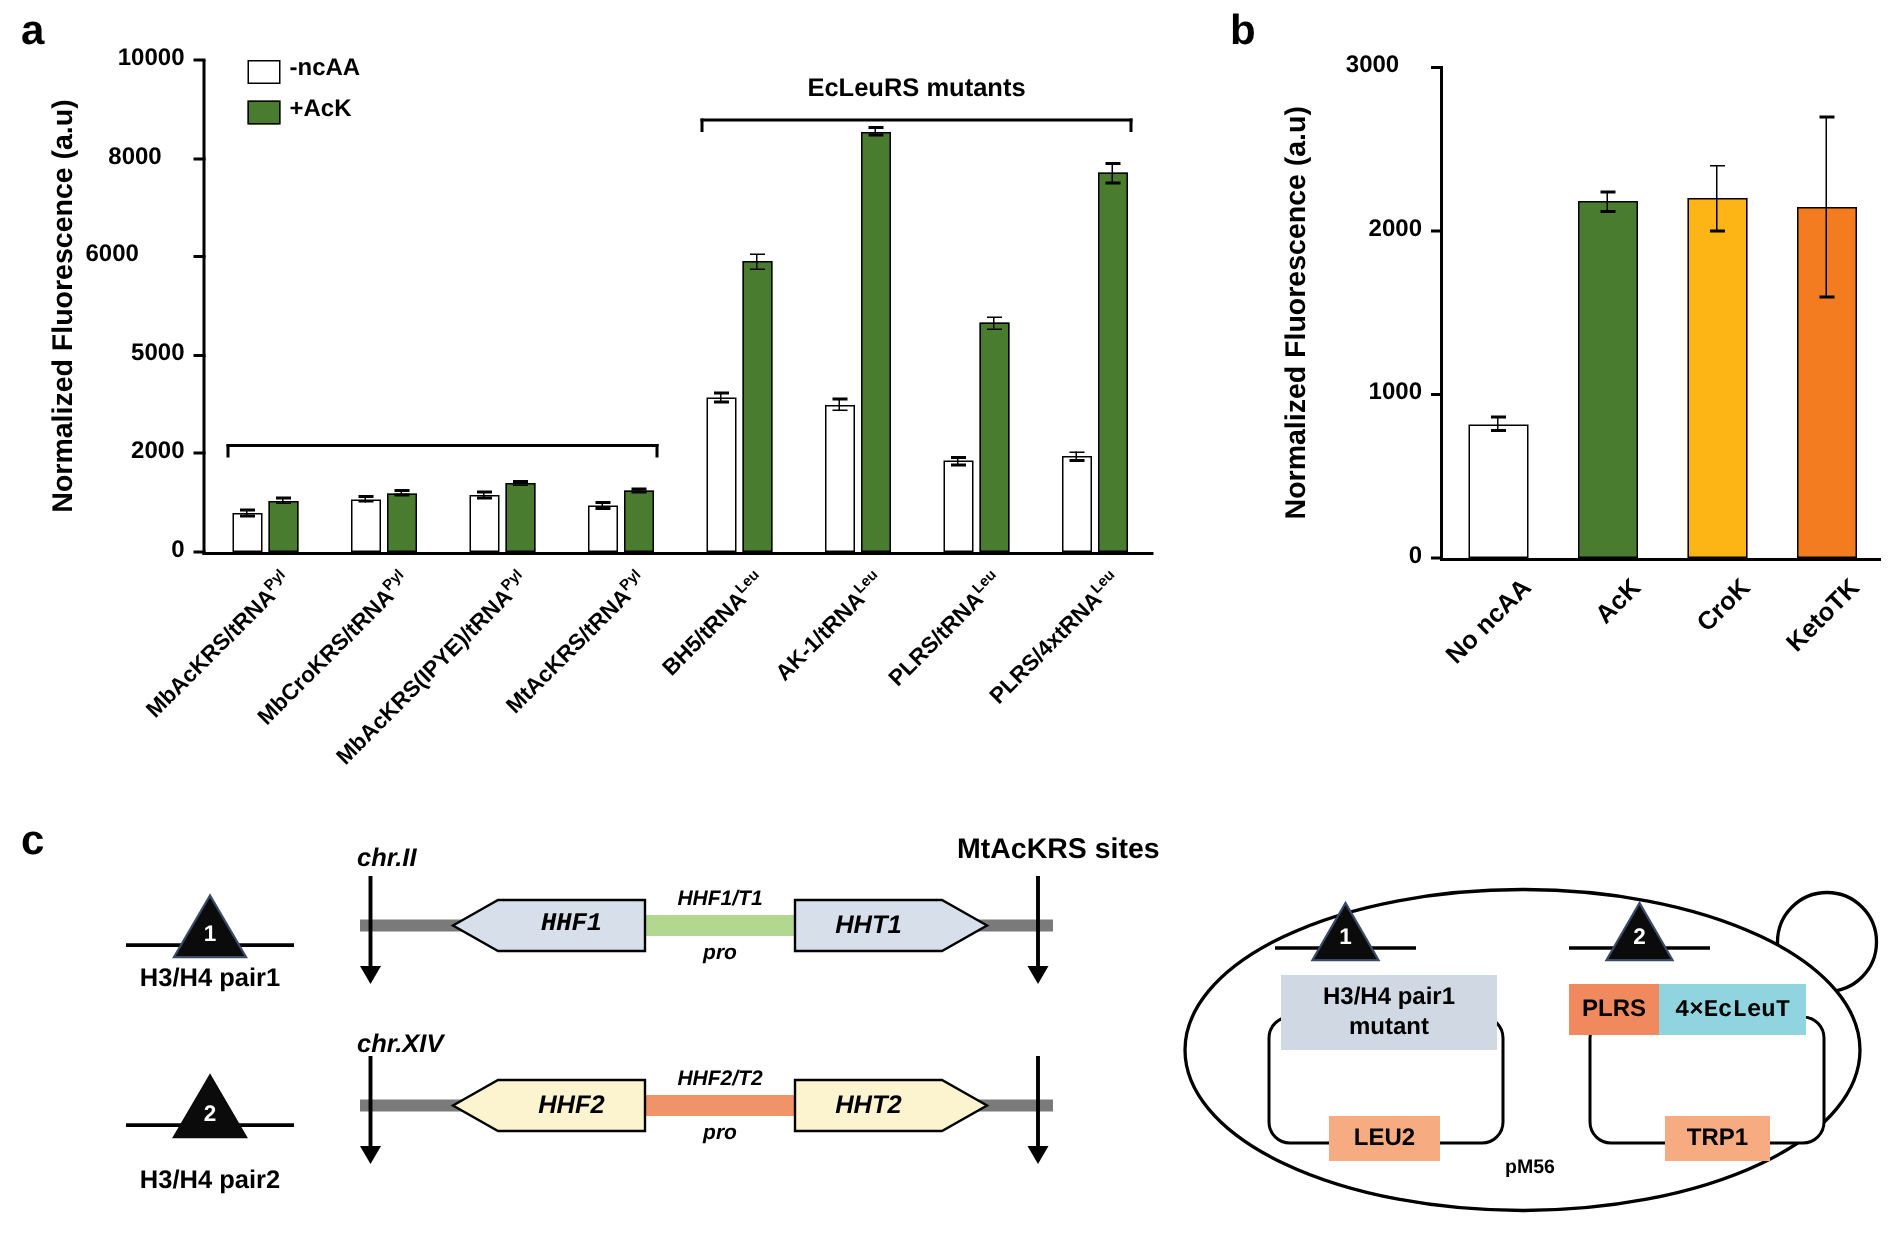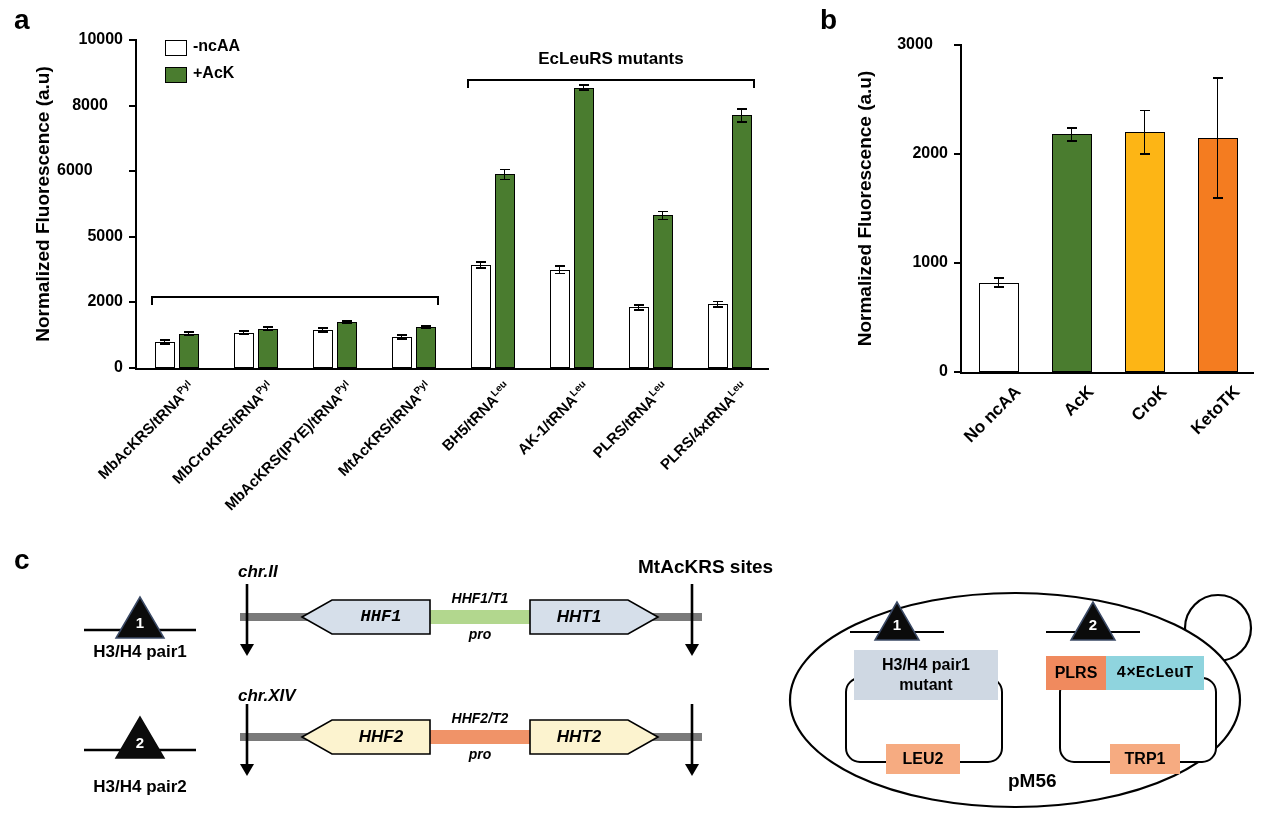--- a/index.html
+++ b/index.html
@@ -226,16 +226,16 @@
     </div>
     <div class="cell-box" style="left: 1046px; top: 106px; width: 60px; height: 34px; background-color: rgb(240, 138, 94);">
       <span>PLRS</span>
     </div>
     <div class="cell-box" style="left: 1106px; top: 106px; width: 98px; height: 34px; background-color: rgb(143, 212, 222); font-family: Liberation Mono, monospace;">
       <span>4×EcLeuT</span>
     </div>
     <div class="cell-box" style="left: 1110px; top: 194px; width: 70px; height: 30px; background-color: rgb(246, 171, 129);">
       <span>TRP1</span>
     </div>
-    <div class="c-text" style="left:1008px;top:220px;width:90px;text-align:left;font-size:19px;">pM56</div>
+    <div class="c-text" style="left:975px;top:220px;width:90px;text-align:center;font-size:13px;">pM56</div>
   </div>
 
 </div>
 
 </body></html>

